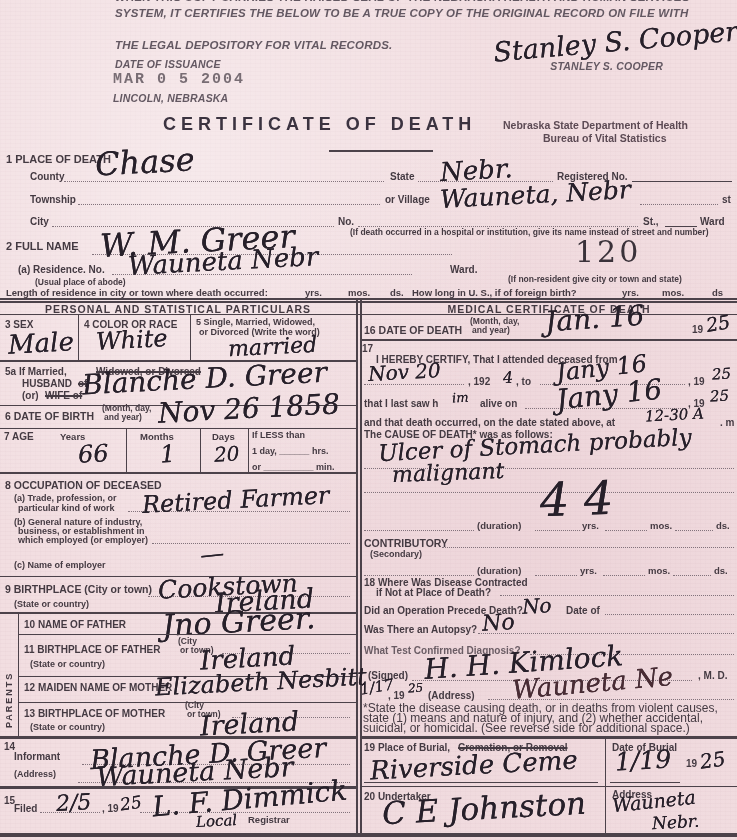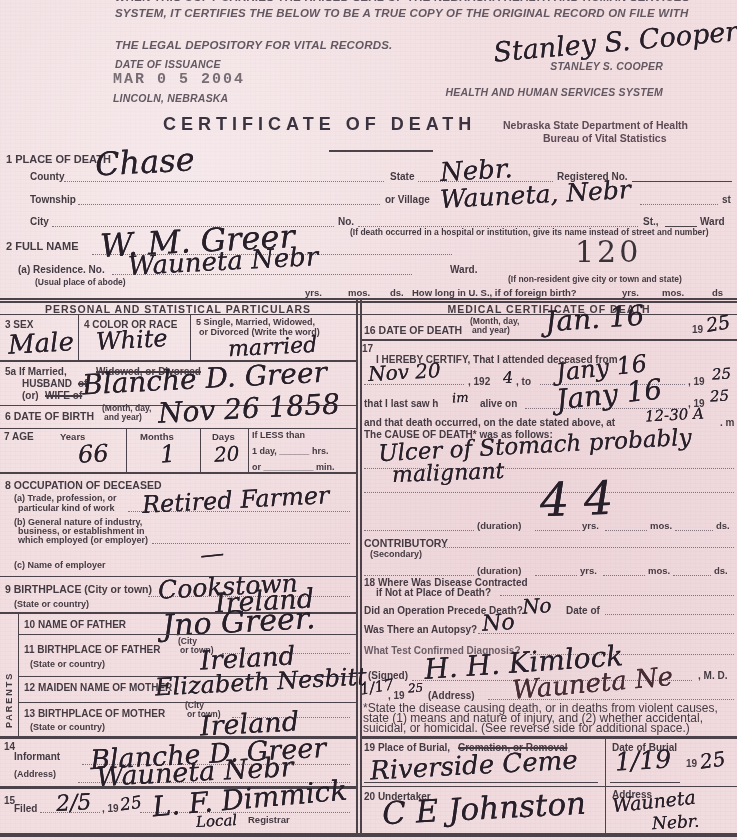--- a/index.html
+++ b/index.html
@@ -34,21 +34,20 @@
 <div class="paper">
 
   <div class="ih" style="left:115px;top:-9px;font-size:11.5px">WHEN THIS COPY CARRIES THE RAISED SEAL OF THE NEBRASKA HEALTH AND HUMAN SERVICES</div>
   <div class="ih" style="left:115px;top:7px;font-size:11.5px">SYSTEM, IT CERTIFIES THE BELOW TO BE A TRUE COPY OF THE ORIGINAL RECORD ON FILE WITH</div>
   <div class="ih" style="left:115px;top:39px;font-size:11.5px">THE LEGAL DEPOSITORY FOR VITAL RECORDS.</div>
   <div class="ih" style="left:115px;top:58px;font-size:10.5px">DATE OF ISSUANCE</div>
   <div class="p" style="left:113px;top:71px;font-size:15px;letter-spacing:2px;color:#786d74;font-family:'Liberation Mono',monospace">MAR 0 5 2004</div>
   <div class="ih" style="left:113px;top:92px;font-size:10.5px">LINCOLN, NEBRASKA</div>
   <div class="h" style="left:493px;top:26px;font-size:27px;transform:rotate(-5deg)">Stanley S. Cooper</div>
   <div class="ih" style="left:413px;top:60px;width:250px;text-align:right;font-size:10.5px">STANLEY S. COOPER</div>
-  <div class="ih" style="left:413px;top:86px;width:250px;text-align:right;font-size:10.5px">HEALTH AND HUMAN SERVICES SYSTEM</div>
 
   <div class="title" style="left:163px;top:114px">CERTIFICATE OF DEATH</div>
   <div class="ln" style="left:329px;top:150px;width:104px;height:2px"></div>
   <div class="stamp" style="left:503px;top:119px">Nebraska State Department of Health</div>
   <div class="stamp" style="left:543px;top:132px">Bureau of Vital Statistics</div>
 
   <div class="p p11" style="left:6px;top:153px">1  PLACE OF DEATH</div>
   <div class="p p10" style="left:30px;top:171px">County</div>
   <div class="dl" style="left:64px;top:181px;width:320px"></div>
   <div class="h" style="left:95px;top:143px;font-size:32px">Chase</div>
@@ -75,20 +74,21 @@
   <div class="p p11" style="left:6px;top:240px">2  FULL NAME</div>
   <div class="dl" style="left:92px;top:254px;width:360px"></div>
   <div class="h" style="left:100px;top:222px;font-size:32px">W. M. Greer</div>
   <div class="num" style="left:575px;top:234px;font-size:30px;letter-spacing:3px">120</div>
   <div class="p p10" style="left:18px;top:264px">(a) Residence.  No.</div>
   <div class="dl" style="left:112px;top:274px;width:300px"></div>
   <div class="h" style="left:128px;top:246px;font-size:26px">Wauneta Nebr</div>
   <div class="p p10" style="left:450px;top:264px">Ward.</div>
   <div class="p p85" style="left:35px;top:277px">(Usual place of abode)</div>
   <div class="p p85" style="left:508px;top:274px">(If non-resident give city or town and state)</div>
+  <div class="p p95" style="left:6px;top:287px">Length of residence in city or town where death occurred:</div>
   <div class="p p95" style="left:305px;top:287px">yrs.</div>
   <div class="p p95" style="left:348px;top:287px">mos.</div>
   <div class="p p95" style="left:390px;top:287px">ds.</div>
   <div class="p p95" style="left:412px;top:287px">How long in U. S., if of foreign birth?</div>
   <div class="p p95" style="left:622px;top:287px">yrs.</div>
   <div class="p p95" style="left:662px;top:287px">mos.</div>
   <div class="p p95" style="left:712px;top:287px">ds</div>
 
   <div class="ln" style="left:0;top:298px;width:737px;height:1.5px"></div>
   <div class="ln" style="left:0;top:301px;width:737px;height:1.5px"></div>

